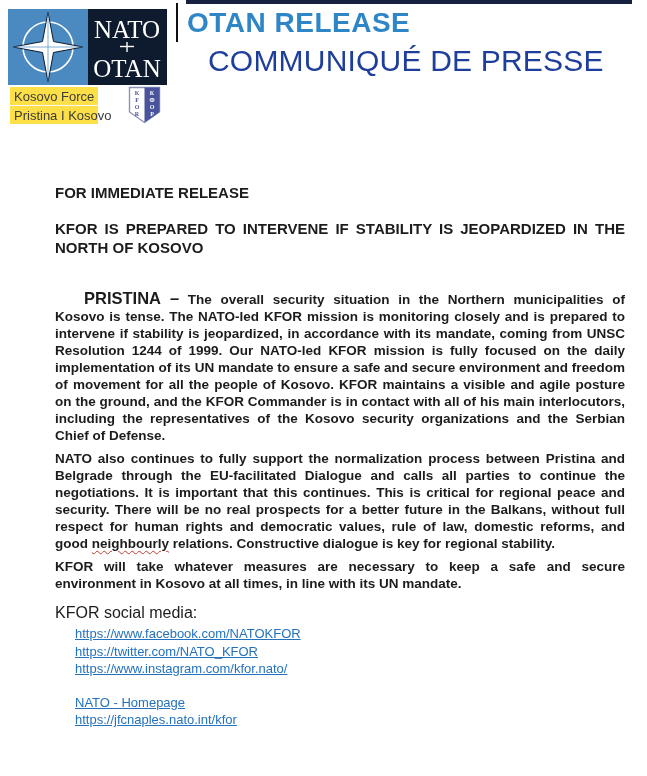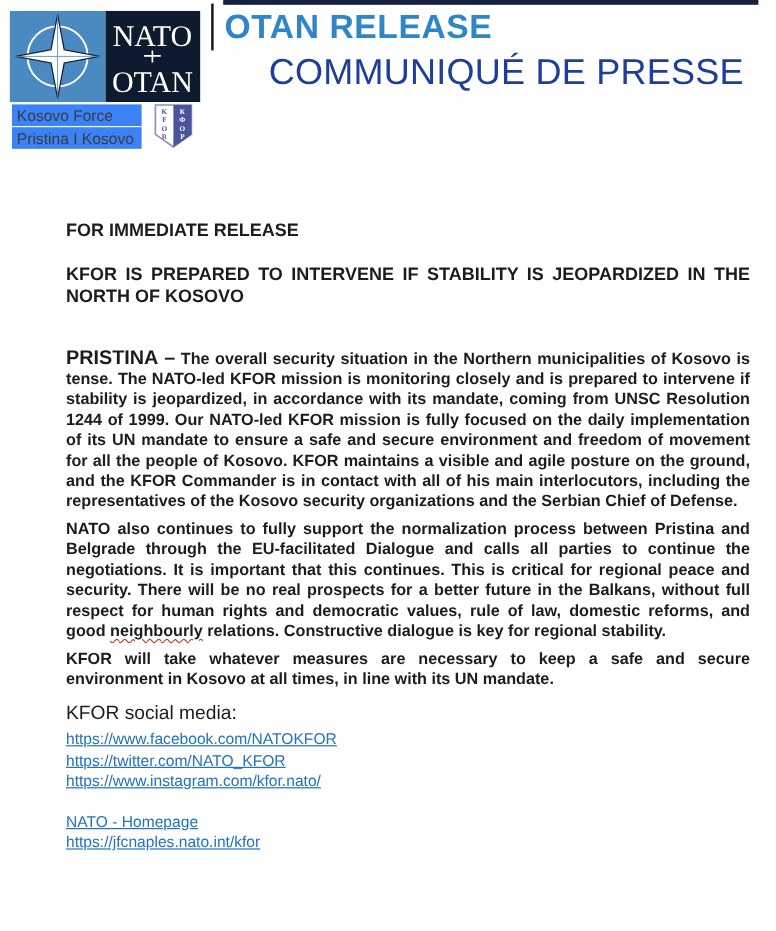--- a/index.html
+++ b/index.html
@@ -8,43 +8,43 @@
     width:647px; height:776px;
     background:#ffffff;
     font-family:"Liberation Sans", sans-serif;
     overflow:hidden;
     color:#1c1c1c;
   }
 
   
   .nato-logo { position:absolute; left:8px; top:9px; }
   .kosovo-strip {
-    position:absolute; left:10px; top:87px; width:108px;
-    background:#3b82f6; color:#3b3b3b;
+    position:absolute; left:10px; top:87px; width:88px;
+    background:#fde047; color:#3b3b3b;
     font-size:13px; line-height:17px;
   }
   .kosovo-strip .row { padding:1px 4px 0 4px; white-space:nowrap; }
   .kosovo-strip .row:first-child { border-bottom:1px solid #f6f6f6; }
   .kfor-emblem { position:absolute; left:128px; top:86px; }
 
   .top-bar {
     position:absolute; left:186px; top:0; width:446px; height:4px;
     background:#16213f;
   }
   .v-line {
     position:absolute; left:176px; top:3px; width:2px; height:39px;
     background:#101010;
   }
   .press-title {
     position:absolute; left:187px; top:7px;
     font-size:28px; font-weight:bold; letter-spacing:0.5px;
     color:#2e86c6; white-space:nowrap;
   }
   .communique {
-    position:absolute; left:224px; top:44px;
+    position:absolute; left:208px; top:44px;
     font-size:30px; font-weight:400; letter-spacing:0.2px;
     color:#1e3e9c; white-space:nowrap;
   }
 
   
   .doc {
     position:absolute; left:55px; top:163px; width:570px;
   }
   .date-line { font-size:15px; line-height:17px; }
   .release-line { margin-top:21px; font-size:15px; font-weight:bold; line-height:17px; }
@@ -52,34 +52,34 @@
     margin-top:18px; font-size:15px; font-weight:bold;
     line-height:19px; text-align:justify;
   }
   .para {
     font-size:13.5px; font-weight:bold; line-height:17px;
     text-align:justify; margin:0;
   }
   .para.p1 { margin-top:33px; }
   .para.p2 { margin-top:6px; }
   .para.p3 { margin-top:6px; }
-  .lead { font-size:16.5px; }
+  .lead { font-size:16.5px;margin-left:29px; }
   .misspelled {
     text-decoration-line:underline;
     text-decoration-style:wavy;
     text-decoration-color:#c43c30;
     text-decoration-thickness:1px;
     text-underline-offset:2px;
   }
 
   .social-heading { margin-top:12px; font-size:16px; font-weight:400; line-height:18px; }
   .link {
     display:block; font-size:13px; line-height:17.5px;
     color:#2472be; text-decoration:underline; cursor:pointer;
-    width:-moz-fit-content; width:fit-content;
+    width:-moz-fit-content; width:fit-content;margin-left:20px;
   }
   .links-block { margin-top:3px; }
   .homepage-block { margin-top:16px; }
 
   
   .logo-serif { font-family:"Liberation Serif", serif; }
 </style>
 </head>
 <body>
 

